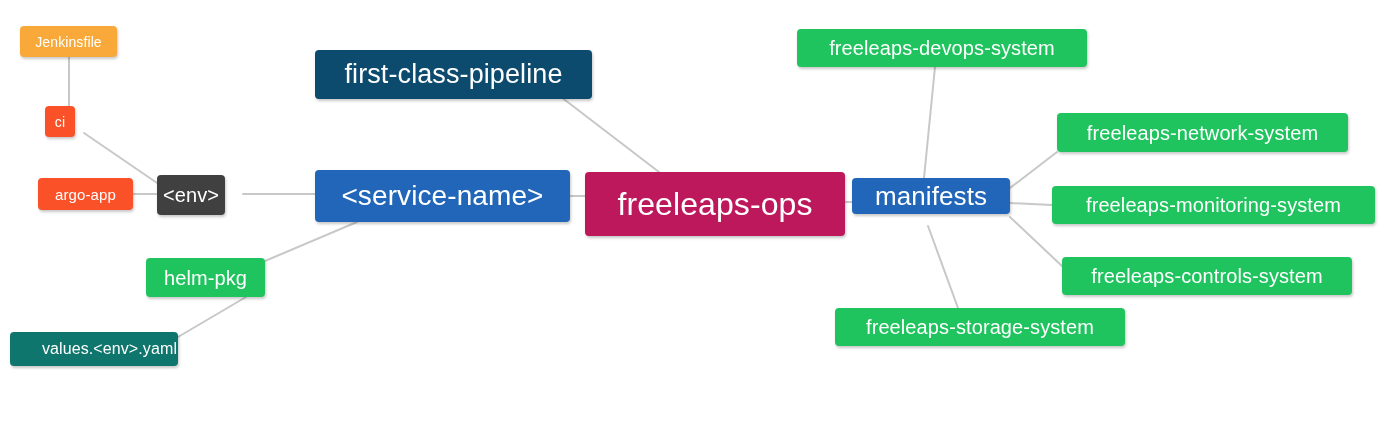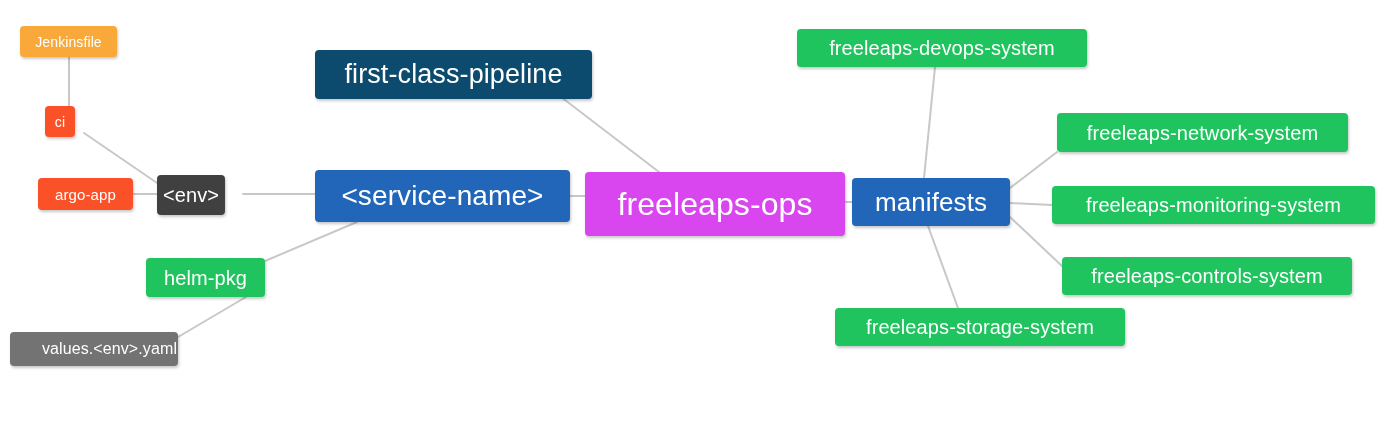--- a/index.html
+++ b/index.html
@@ -82,33 +82,33 @@
       </div>
       <div class="node" style="left: 30px; top: 178px; width: 95px; height: 32px; background: rgb(250, 81, 40); font-size: 15px; margin-left: 8px;">
         <span class="node-label">argo-app</span>
       </div>
       <div class="node" style="left: 157px; top: 175px; width: 68px; height: 40px; background: #404040; font-size: 20px;">
         <span class="node-label">&lt;env&gt;</span>
       </div>
       <div class="node" style="left: 146px; top: 258px; width: 119px; height: 39px; background: rgb(31, 196, 94); font-size: 20px;">
         <span class="node-label">helm-pkg</span>
       </div>
-      <div class="node" style="left: 10px; top: 332px; width: 168px; height: 34px; background: #737373; font-size: 16px; padding-left: 31px;">
+      <div class="node" style="left: 10px; top: 332px; width: 168px; height: 34px; background: #0f766e; font-size: 16px; padding-left: 31px;">
         <span class="node-label">values.&lt;env&gt;.yaml</span>
       </div>
       <div class="node" style="left: 315px; top: 38px; width: 277px; height: 49px; background: #0c4a6e; font-size: 27px; margin-top: 12px;">
         <span class="node-label">first-class-pipeline</span>
       </div>
       <div class="node" style="left: 315px; top: 170px; width: 255px; height: 52px; background: rgb(33, 102, 184); font-size: 28px;">
         <span class="node-label">&lt;service-name&gt;</span>
       </div>
-      <div class="node" style="left: 585px; top: 172px; width: 260px; height: 64px; background: #d946ef; font-size: 32px; text-align: right;">
+      <div class="node" style="left: 585px; top: 172px; width: 260px; height: 64px; background: #be185d; font-size: 32px; text-align: right;">
         <span class="node-label">freeleaps-ops</span>
       </div>
-      <div class="node" style="left: 852px; top: 178px; width: 158px; height: 48px; background: rgb(33, 102, 184); font-size: 26px;">
+      <div class="node" style="left: 852px; top: 178px; width: 158px; height: 36px; background: rgb(33, 102, 184); font-size: 26px;">
         <span class="node-label">manifests</span>
       </div>
       <div class="node" style="left: 797px; top: 29px; width: 290px; height: 38px; background: rgb(31, 196, 94); font-size: 20px;">
         <span class="node-label">freeleaps-devops-system</span>
       </div>
       <div class="node" style="left: 1057px; top: 113px; width: 291px; height: 39px; background: rgb(31, 196, 94); font-size: 20px;">
         <span class="node-label">freeleaps-network-system</span>
       </div>
       <div class="node" style="left: 1052px; top: 186px; width: 323px; height: 38px; background: rgb(31, 196, 94); font-size: 20px;">
         <span class="node-label">freeleaps-monitoring-system</span>

